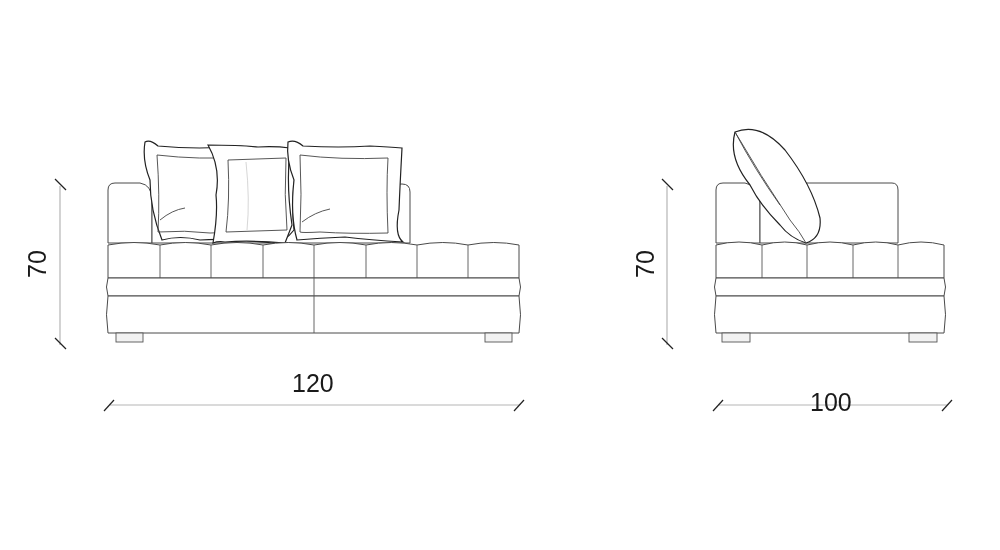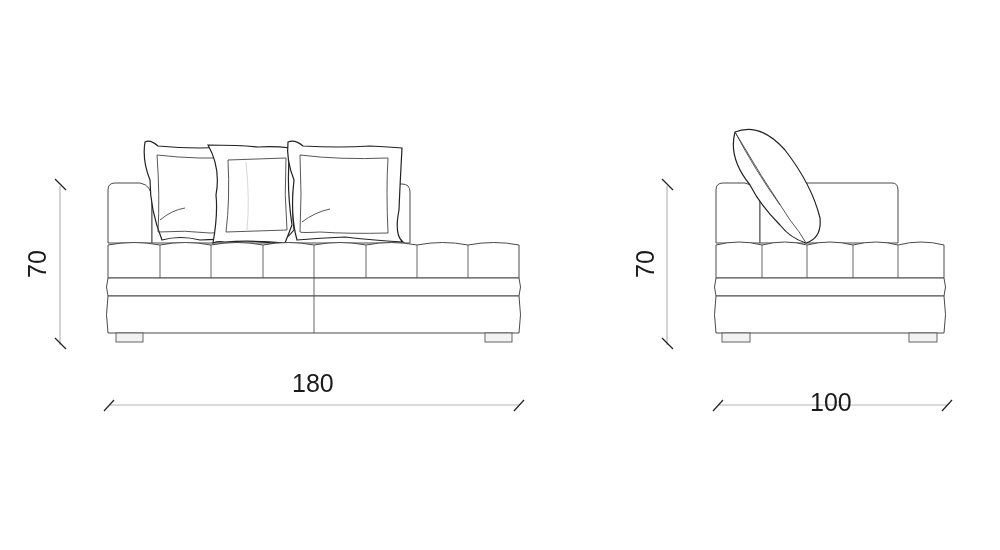--- a/index.html
+++ b/index.html
@@ -104,15 +104,15 @@
   </g>
 
   <g>
     <line class="dim" x1="719" y1="405" x2="947" y2="405"></line>
     <line class="tick" x1="713" y1="411" x2="723" y2="400"></line>
     <line class="tick" x1="942" y1="411" x2="952" y2="400"></line>
   </g>
 </svg>
 
 <div class="dim-label" style="left:23px; top:252px; transform: rotate(-90deg); transform-origin: 14px 12px;">70</div>
-<div class="dim-label" style="left:292px; top:371px;">180</div>
+<div class="dim-label" style="left:292px; top:371px;">120</div>
 <div class="dim-label" style="left:631px; top:252px; transform: rotate(-90deg); transform-origin: 14px 12px;">70</div>
 <div class="dim-label" style="left:810px; top:390px;">100</div>
 
 </body></html>

